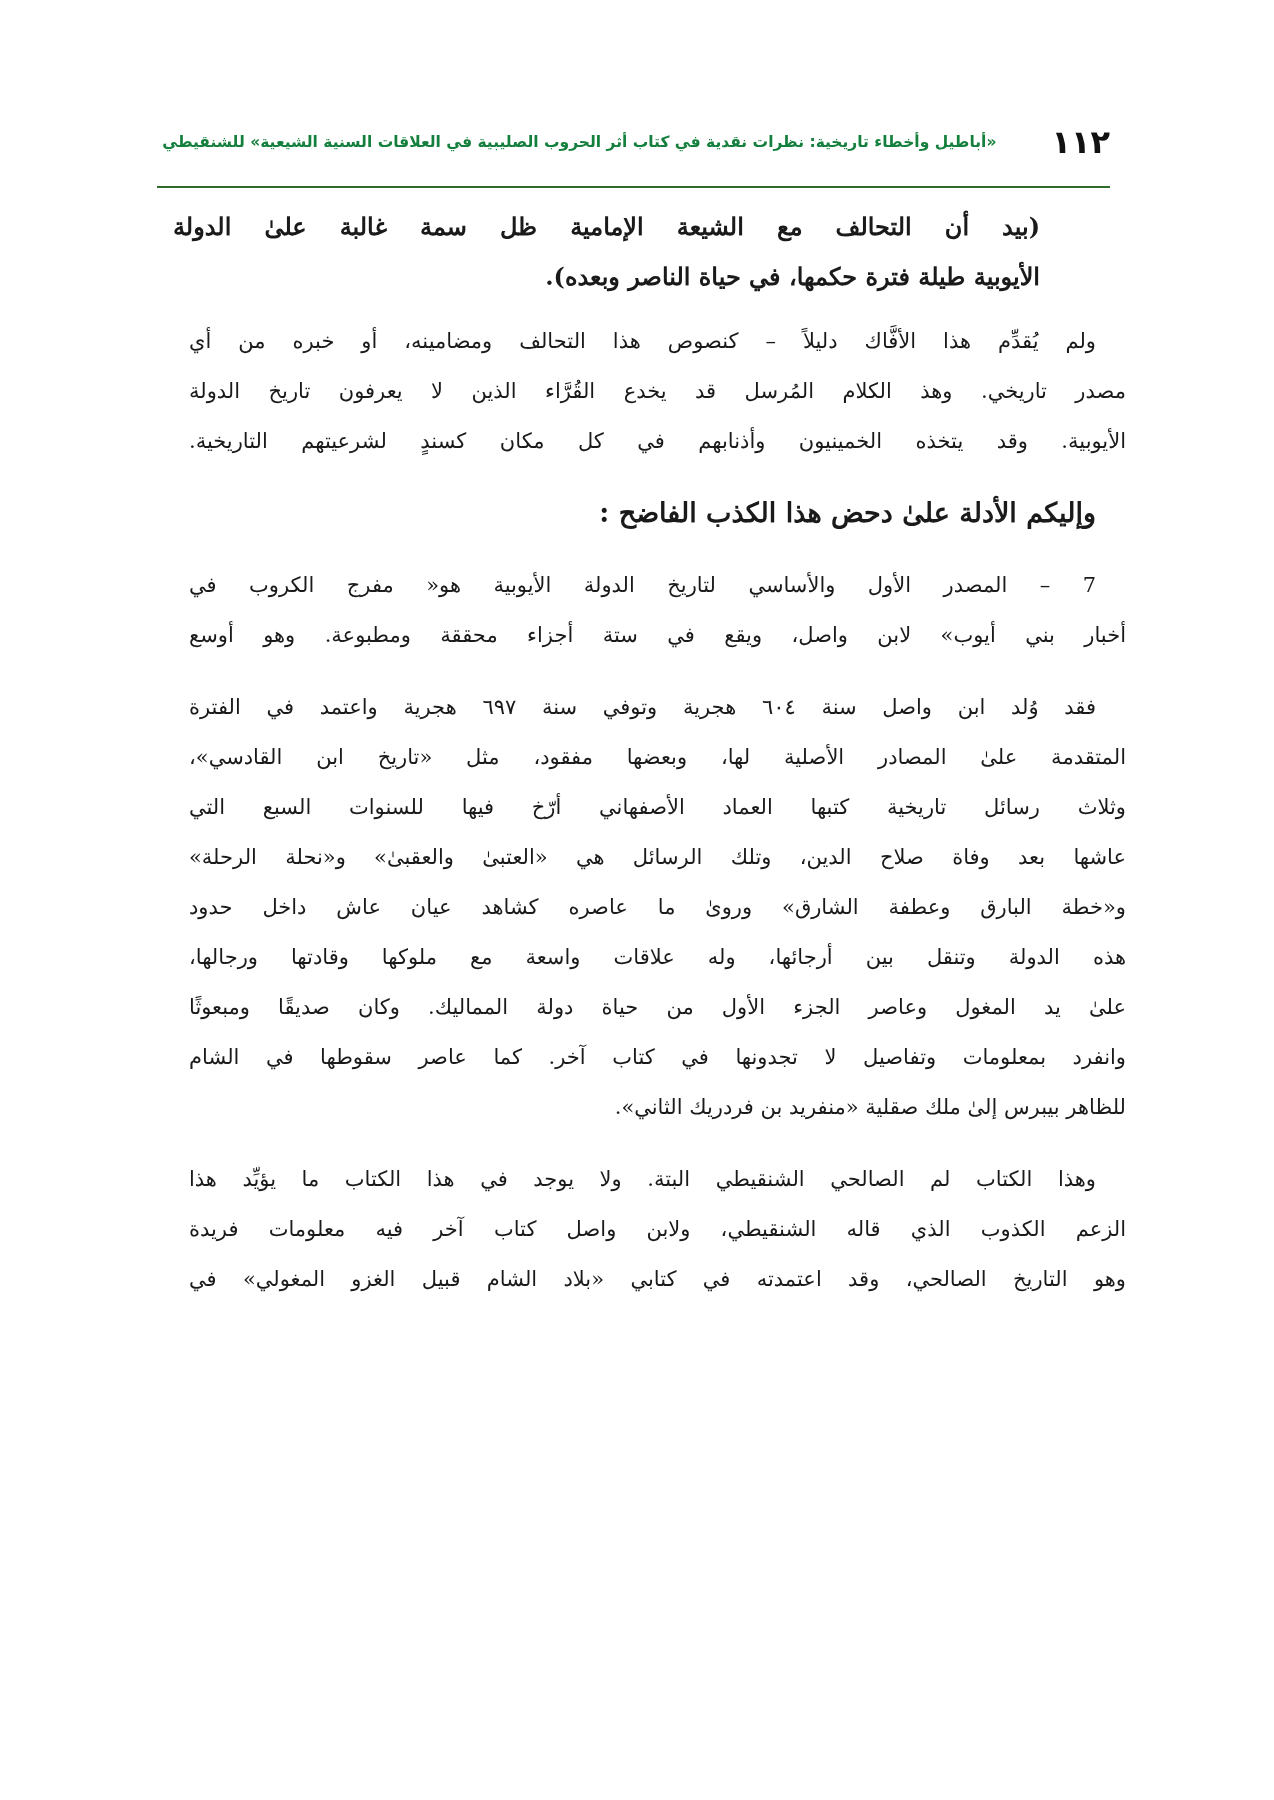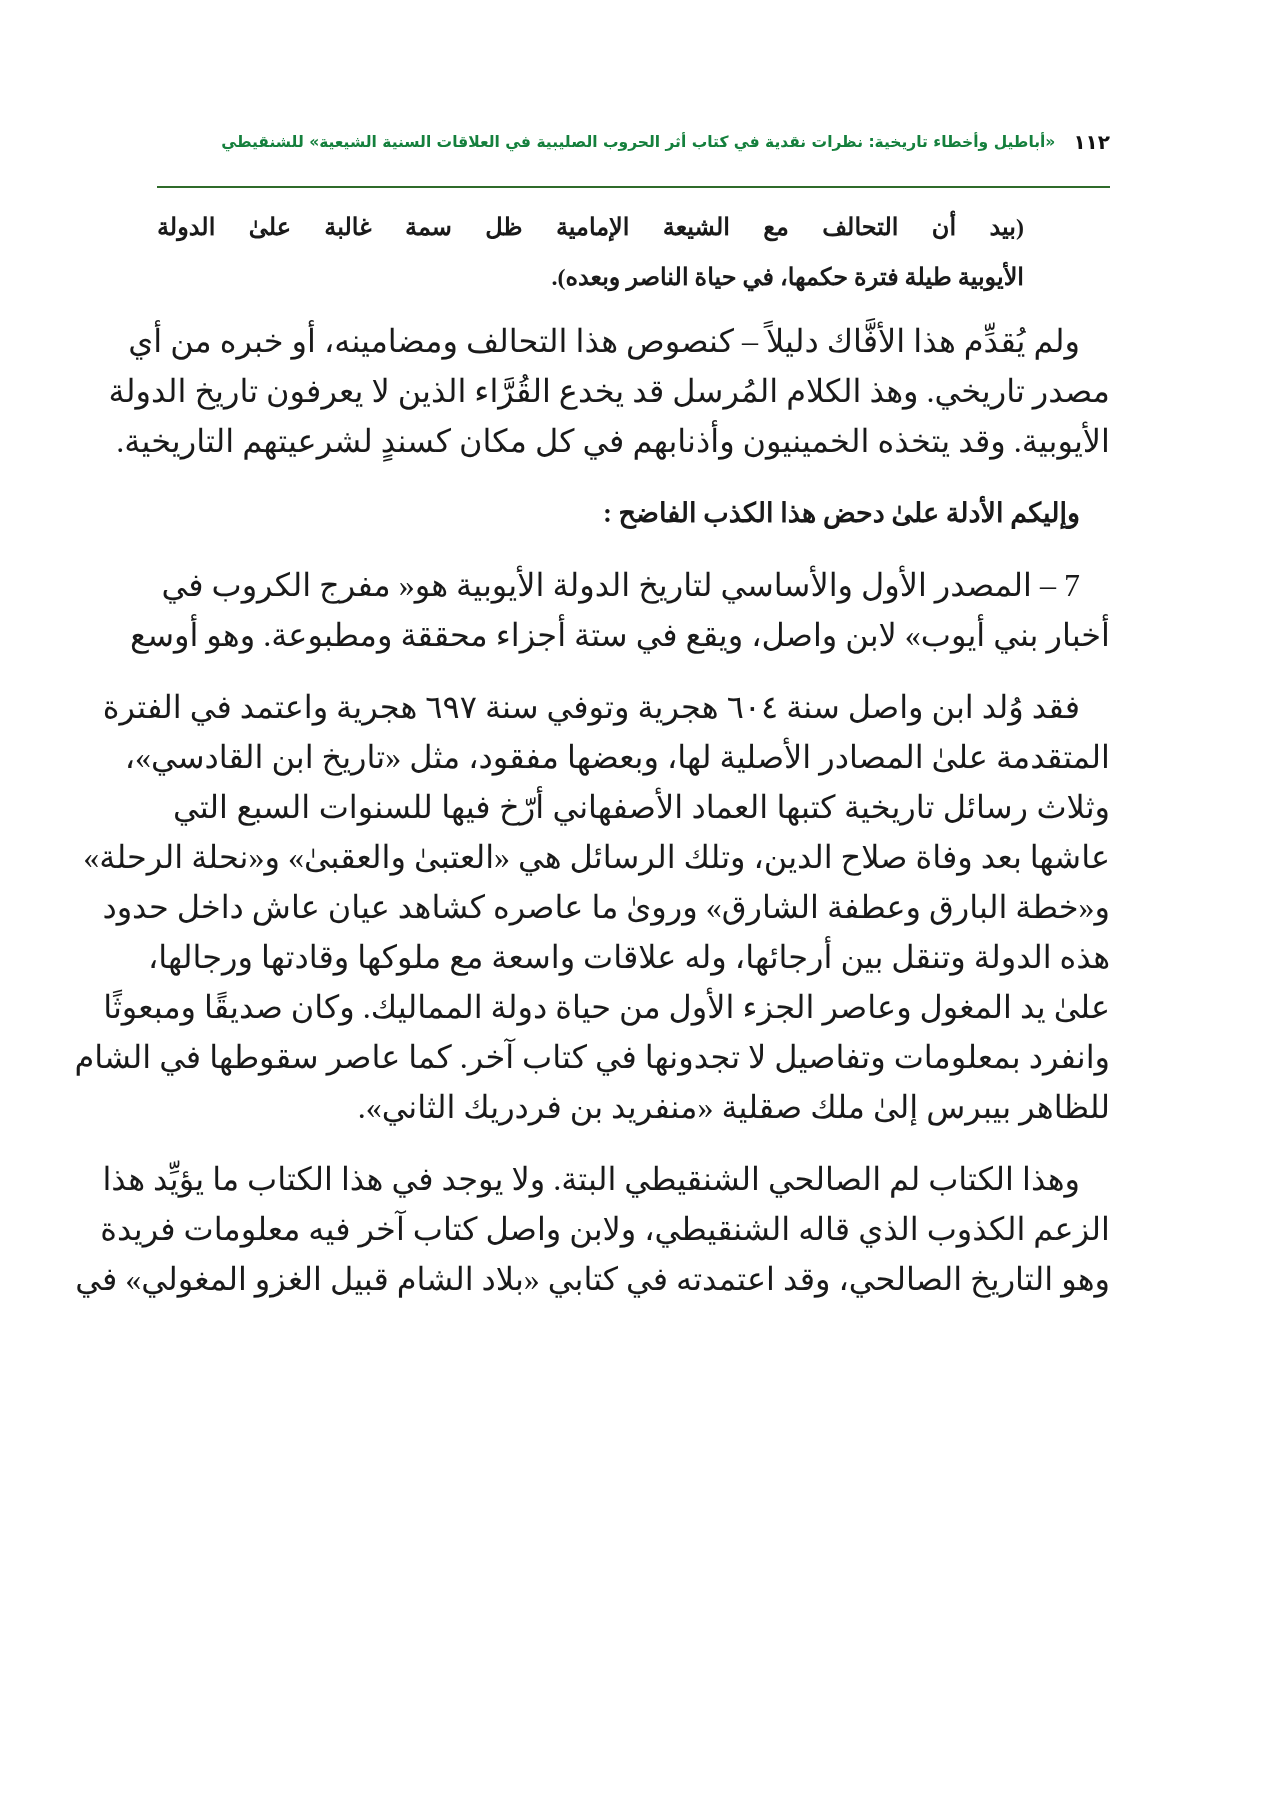--- a/index.html
+++ b/index.html
@@ -29,61 +29,60 @@
       width: 953px;
       height: 40px;
       display: flex;
       flex-direction: row;
       align-items: center;
       direction: rtl;
     }
     .page-number {
       font-family: "DejaVu Sans", sans-serif;
       font-weight: bold;
-      font-size: 20px;
+      font-size: 32px;
       color: #111;
-      margin-left: 18px;
+      margin-left: 55px;
       letter-spacing: 2px;
     }
     .header-title {
       font-family: "DejaVu Sans", sans-serif;
       font-weight: bold;
       font-size: 15.5px;
       color: #15803d;
       white-space: nowrap;
     }
     .rule {
       position: absolute;
       top: 186px;
       left: 157px;
       width: 953px;
       height: 2px;
       background: #2f6b2a;
     }
     .body-text {
       position: absolute;
       top: 198px;
-      left: 157px;
+      left: 173px;
       width: 953px;
       direction: rtl;
       text-align: justify;
       text-align-last: right;
-      font-family: Liberation Serif, serif;
     }
     .quote {
       font-weight: bold;
       font-size: 24px;
       line-height: 50px;
       padding-right: 86px;
       padding-left: 0;
       margin: 4px 0 14px 0;
       text-align-last: right;
     }
     .para {
-      font-size: 32px;
+      font-size: 21px;
       line-height: 50px;
       margin: 0 0 22px 16px;
       text-indent: 0;
     }
     .heading {
       font-weight: bold;
       font-size: 27px;
       line-height: 50px;
       margin: 0 0 22px 0;
       padding-right: 30px;

